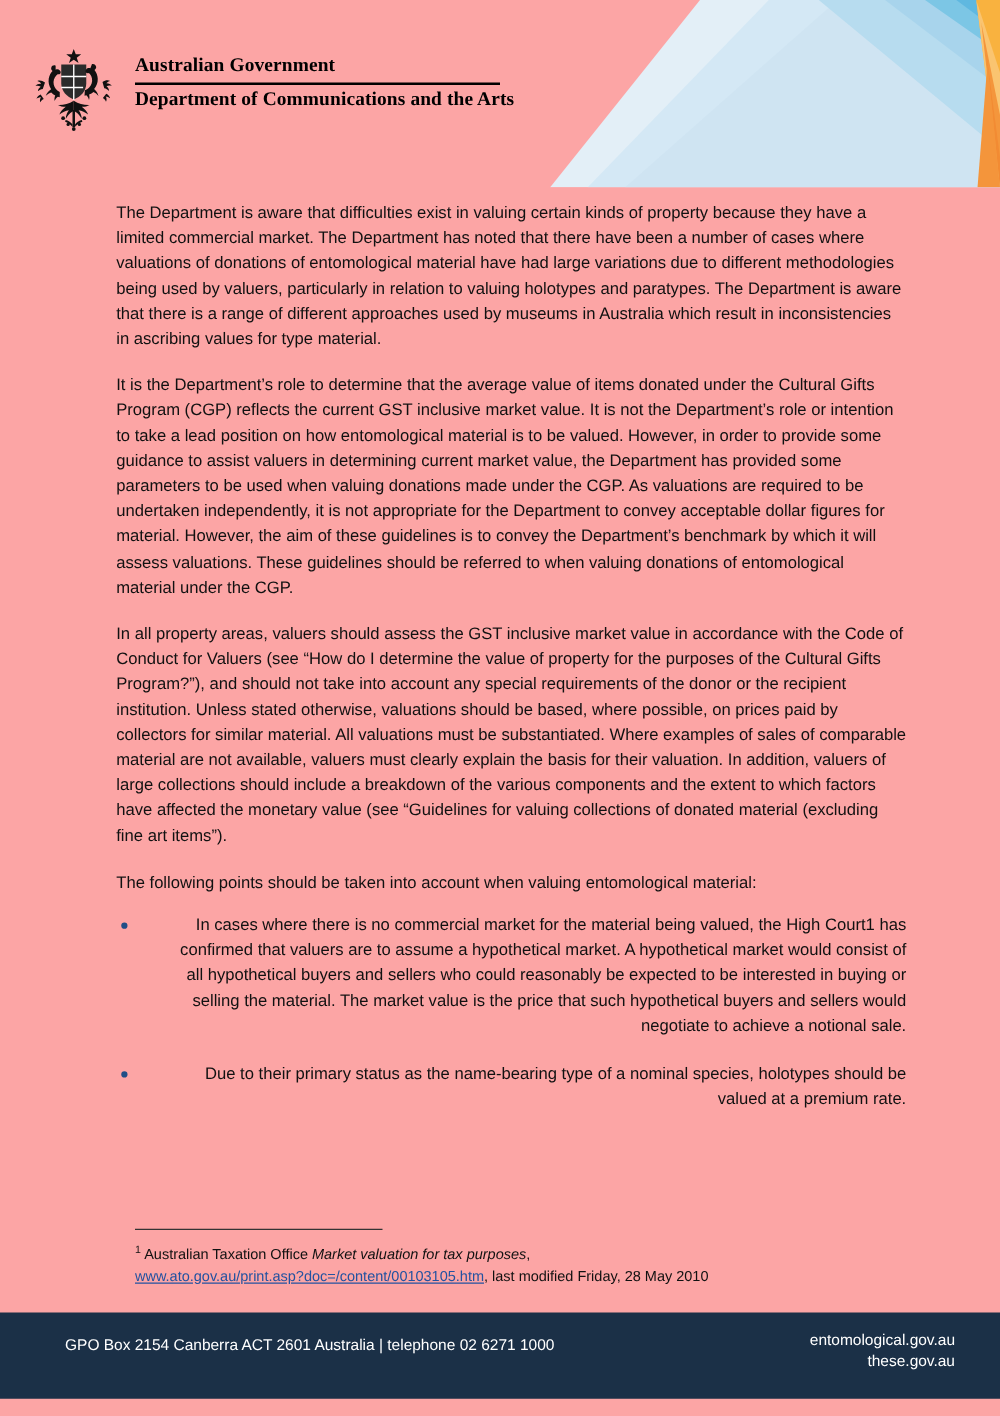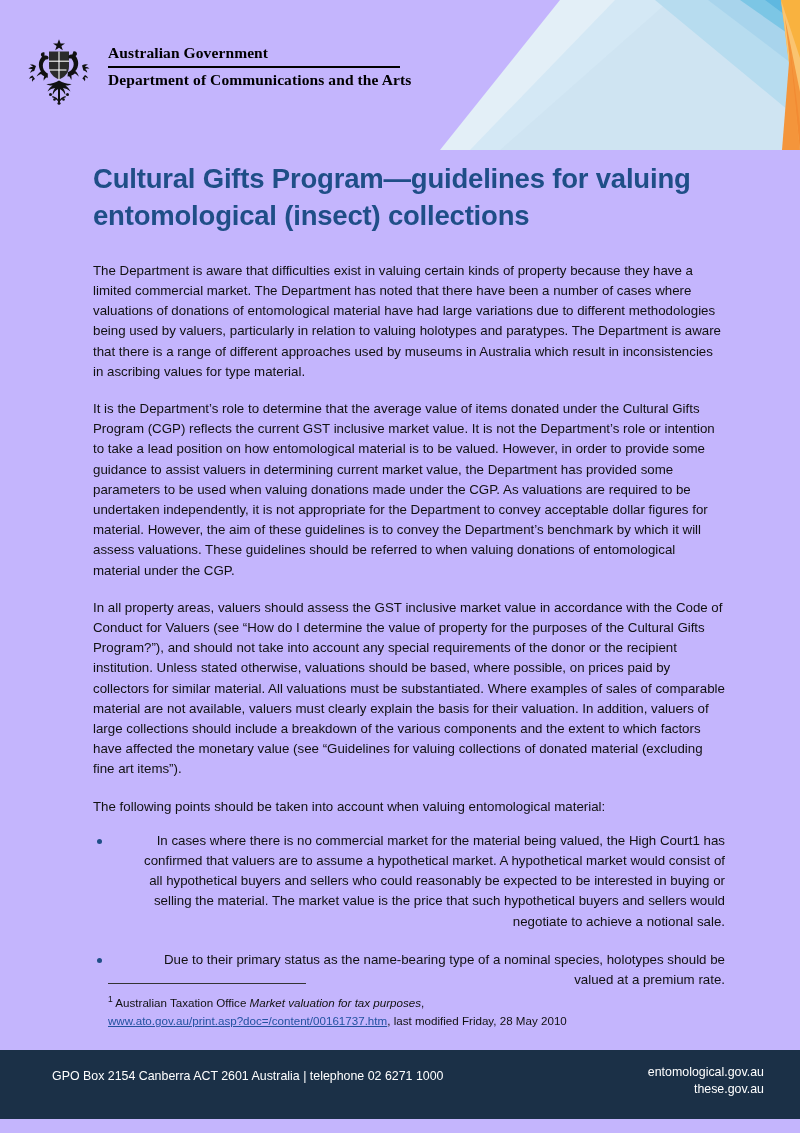--- a/index.html
+++ b/index.html
@@ -9,21 +9,21 @@
     background: #ffffff;
   }
   body {
     font-family: "Liberation Sans", sans-serif;
     color: #000000;
   }
   .page {
     position: relative;
     width: 800px;
     height: 1133px;
-    background: #c4b5fd;
+    background: #fca5a5;
     overflow: hidden;
   }
 
   
   .header-art {
     position: absolute;
     top: 0;
     right: 0;
     width: 360px;
     height: 150px;
@@ -240,37 +240,36 @@
     </div>
     <div class="masthead-text">
       <div class="gov-line">Australian Government</div>
       <div class="gov-rule"></div>
       <div class="dept-line">Department of Communications and the Arts</div>
     </div>
   </div>
 
   <div class="content">
 
-    <h1 class="doc-title">Cultural Gifts Program—guidelines for valuing entomological (insect) collections</h1>
 
     <p class="body-text">The Department is aware that difficulties exist in valuing certain kinds of property because they have a limited commercial market. The Department has noted that there have been a number of cases where valuations of donations of entomological material have had large variations due to different methodologies being used by valuers, particularly in relation to valuing holotypes and paratypes. The Department is aware that there is a range of different approaches used by museums in Australia which result in inconsistencies in ascribing values for type material.</p>
     <p class="body-text">It is the Department’s role to determine that the average value of items donated under the Cultural Gifts Program (CGP) reflects the current GST inclusive market value. It is not the Department’s role or intention to take a lead position on how entomological material is to be valued. However, in order to provide some guidance to assist valuers in determining current market value, the Department has provided some parameters to be used when valuing donations made under the CGP. As valuations are required to be undertaken independently, it is not appropriate for the Department to convey acceptable dollar figures for material. However, the aim of these guidelines is to convey the Department’s benchmark by which it will assess valuations. These guidelines should be referred to when valuing donations of entomological material under the CGP.</p>
     <p class="body-text">In all property areas, valuers should assess the GST inclusive market value in accordance with the Code of Conduct for Valuers (see “How do I determine the value of property for the purposes of the Cultural Gifts Program?”), and should not take into account any special requirements of the donor or the recipient institution. Unless stated otherwise, valuations should be based, where possible, on prices paid by collectors for similar material. All valuations must be substantiated. Where examples of sales of comparable material are not available, valuers must clearly explain the basis for their valuation. In addition, valuers of large collections should include a breakdown of the various components and the extent to which factors have affected the monetary value (see “Guidelines for valuing collections of donated material (excluding fine art items”).</p>
 
     <p class="body-text lead-in">The following points should be taken into account when valuing entomological material:</p>
 
     <ul class="points">
       <li>In cases where there is no commercial market for the material being valued, the High Court1 has confirmed that valuers are to assume a hypothetical market. A hypothetical market would consist of all hypothetical buyers and sellers who could reasonably be expected to be interested in buying or selling the material. The market value is the price that such hypothetical buyers and sellers would negotiate to achieve a notional sale.</li>
       <li>Due to their primary status as the name-bearing type of a nominal species, holotypes should be valued at a premium rate.</li>
     </ul>
   </div>
 
   <div class="footnote">
     <div class="footnote-rule"></div>
-    <div class="footnote-text"><sup>1</sup> <span>Australian Taxation Office </span><em>Market valuation for tax purposes</em><span>,</span><br><a class="footnote-link" href="#">www.ato.gov.au/print.asp?doc=/content/00161737.htm</a><span>, last modified Friday, 28 May 2010</span></div>
+    <div class="footnote-text"><sup>1</sup> <span>Australian Taxation Office </span><em>Market valuation for tax purposes</em><span>,</span><br><a class="footnote-link" href="#">www.ato.gov.au/print.asp?doc=/content/00103105.htm</a><span>, last modified Friday, 28 May 2010</span></div>
   </div>
 
   <div class="footer">
     <div class="footer-address">GPO Box 2154 Canberra ACT 2601 Australia | telephone 02 6271 1000</div>
     <div class="footer-sites">
       <div>entomological.gov.au</div>
       <div>these.gov.au</div>
     </div>
   </div>
 

